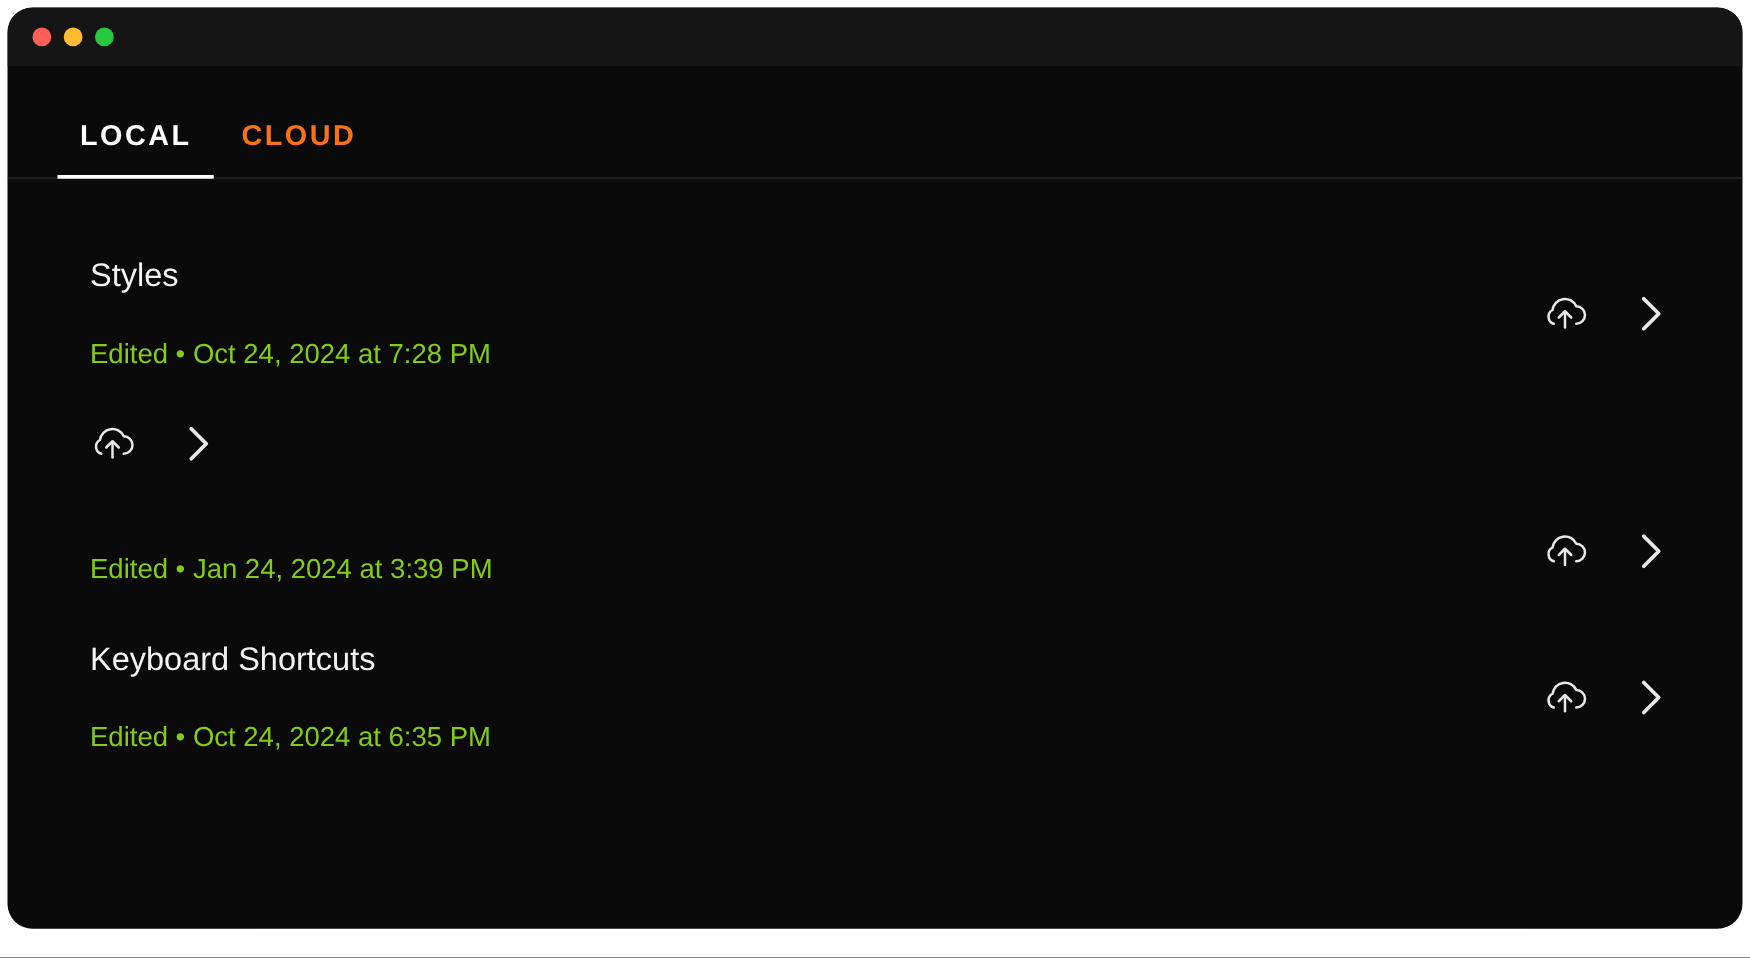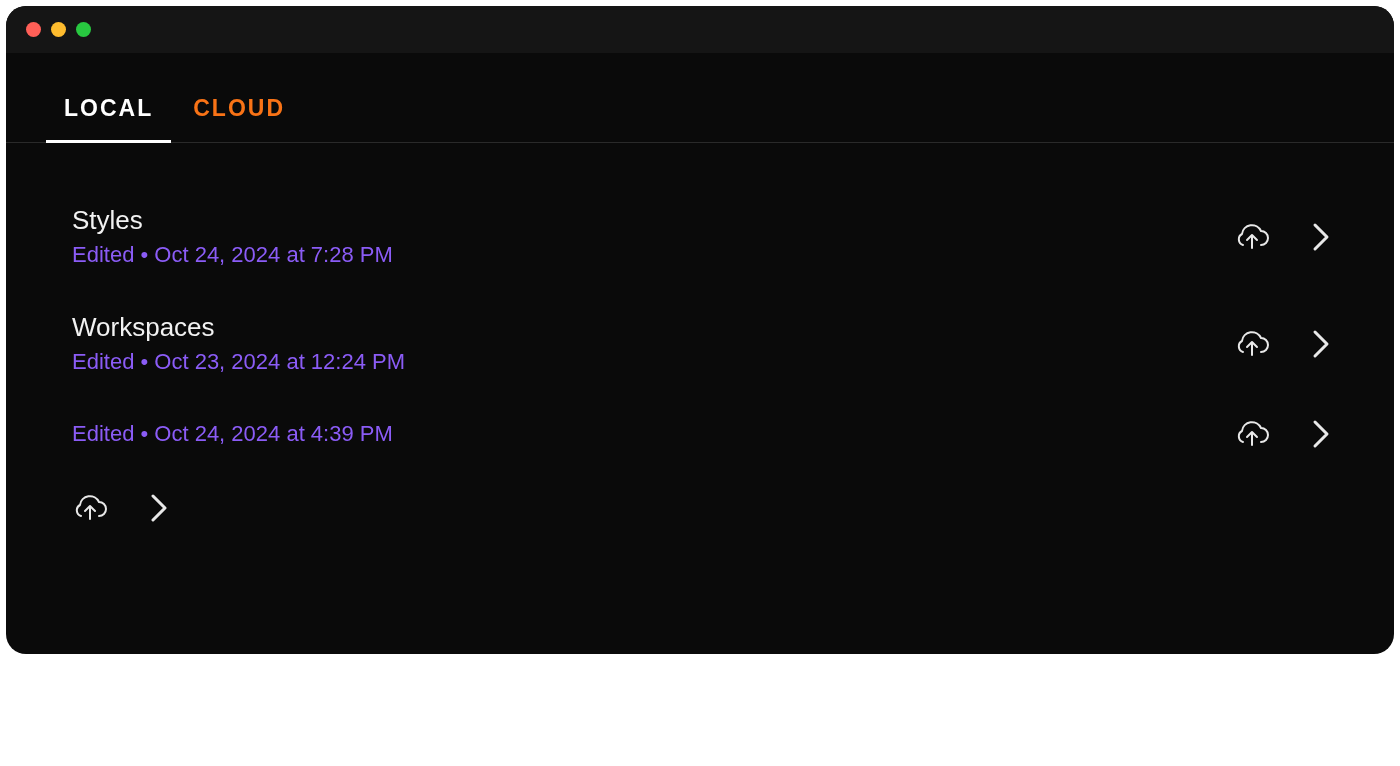--- a/index.html
+++ b/index.html
@@ -11,21 +11,21 @@
       background: #ffffff;
       font-family: -apple-system, BlinkMacSystemFont, "Segoe UI", Helvetica, Arial, sans-serif;
       width: 1400px;
       height: 766px;
       padding: 6px;
     }
     .window {
       background: #0a0a0a;
       border-radius: 20px;
       width: 100%;
-      height: 648px;
+      height: 737px;
       overflow: hidden;
       display: flex;
       flex-direction: column;
     }
     .titlebar {
       display: flex;
       align-items: center;
       gap: 10px;
       padding: 16px 20px;
       background: #151515;
@@ -67,39 +67,39 @@
       background: #ffffff;
     }
 
     .list {
       padding: 40px 58px 20px 58px;
       display: flex;
       flex-direction: column;
     }
     .list-row {
       display: flex;
-      align-items: center;
       padding: 22px 6px 22px 8px;
       cursor: pointer;
     }
     .row-text {
       flex: 1;
       display: flex;
       flex-direction: column;
       gap: 6px;
     }
     .row-title {
       color: #f2f2f2;
       font-size: 26px;
       font-weight: 500;
     }
     .row-sub {
-      color: #8b5cf6;
+      color: #84cc16;
       font-size: 22px;
       font-weight: 400;
+      margin-top: 28px;
     }
     .row-actions {
       display: flex;
       align-items: center;
       gap: 42px;
     }
     .icon-btn {
       color: #e8e8e8;
       display: flex;
       align-items: center;
@@ -142,61 +142,61 @@
         </div>
         <div class="icon-btn">
           <svg width="18" height="30" viewBox="0 0 18 30" fill="none" stroke="currentColor" stroke-width="3" stroke-linecap="round" stroke-linejoin="round">
             <path d="M3 3 L15 15 L3 27"></path>
           </svg>
         </div>
       </div>
     </div>
 
     <div class="list-row">
+      <div class="row-actions">
+        <div class="icon-btn">
+          <svg width="36" height="28" viewBox="0 0 36 28" fill="none" stroke="currentColor" stroke-width="2" stroke-linecap="round" stroke-linejoin="round">
+            <path d="M27 22 A7 7 0 0 0 27 8 A10 10 0 0 0 8 11 A6 6 0 0 0 9 22"></path>
+            <path d="M18 25 V13"></path>
+            <path d="M13 17 L18 12 L23 17"></path>
+          </svg>
+        </div>
+        <div class="icon-btn">
+          <svg width="18" height="30" viewBox="0 0 18 30" fill="none" stroke="currentColor" stroke-width="3" stroke-linecap="round" stroke-linejoin="round">
+            <path d="M3 3 L15 15 L3 27"></path>
+          </svg>
+        </div>
+      </div>
+    </div>
+
+    <div class="list-row">
       <div class="row-text">
-        <div class="row-title">Workspaces</div>
-        <div class="row-sub">Edited  •  Oct 23, 2024 at 12:24 PM</div>
+        <div class="row-sub">Edited  •  Jan 24, 2024 at 3:39 PM</div>
       </div>
       <div class="row-actions">
         <div class="icon-btn">
           <svg width="36" height="28" viewBox="0 0 36 28" fill="none" stroke="currentColor" stroke-width="2" stroke-linecap="round" stroke-linejoin="round">
             <path d="M27 22 A7 7 0 0 0 27 8 A10 10 0 0 0 8 11 A6 6 0 0 0 9 22"></path>
             <path d="M18 25 V13"></path>
             <path d="M13 17 L18 12 L23 17"></path>
           </svg>
         </div>
         <div class="icon-btn">
           <svg width="18" height="30" viewBox="0 0 18 30" fill="none" stroke="currentColor" stroke-width="3" stroke-linecap="round" stroke-linejoin="round">
             <path d="M3 3 L15 15 L3 27"></path>
           </svg>
         </div>
       </div>
     </div>
 
     <div class="list-row">
       <div class="row-text">
-        <div class="row-sub">Edited  •  Oct 24, 2024 at 4:39 PM</div>
-      </div>
-      <div class="row-actions">
-        <div class="icon-btn">
-          <svg width="36" height="28" viewBox="0 0 36 28" fill="none" stroke="currentColor" stroke-width="2" stroke-linecap="round" stroke-linejoin="round">
-            <path d="M27 22 A7 7 0 0 0 27 8 A10 10 0 0 0 8 11 A6 6 0 0 0 9 22"></path>
-            <path d="M18 25 V13"></path>
-            <path d="M13 17 L18 12 L23 17"></path>
-          </svg>
-        </div>
-        <div class="icon-btn">
-          <svg width="18" height="30" viewBox="0 0 18 30" fill="none" stroke="currentColor" stroke-width="3" stroke-linecap="round" stroke-linejoin="round">
-            <path d="M3 3 L15 15 L3 27"></path>
-          </svg>
-        </div>
-      </div>
-    </div>
-
-    <div class="list-row">
+        <div class="row-title">Keyboard Shortcuts</div>
+        <div class="row-sub">Edited  •  Oct 24, 2024 at 6:35 PM</div>
+      </div>
       <div class="row-actions">
         <div class="icon-btn">
           <svg width="36" height="28" viewBox="0 0 36 28" fill="none" stroke="currentColor" stroke-width="2" stroke-linecap="round" stroke-linejoin="round">
             <path d="M27 22 A7 7 0 0 0 27 8 A10 10 0 0 0 8 11 A6 6 0 0 0 9 22"></path>
             <path d="M18 25 V13"></path>
             <path d="M13 17 L18 12 L23 17"></path>
           </svg>
         </div>
         <div class="icon-btn">
           <svg width="18" height="30" viewBox="0 0 18 30" fill="none" stroke="currentColor" stroke-width="3" stroke-linecap="round" stroke-linejoin="round">

